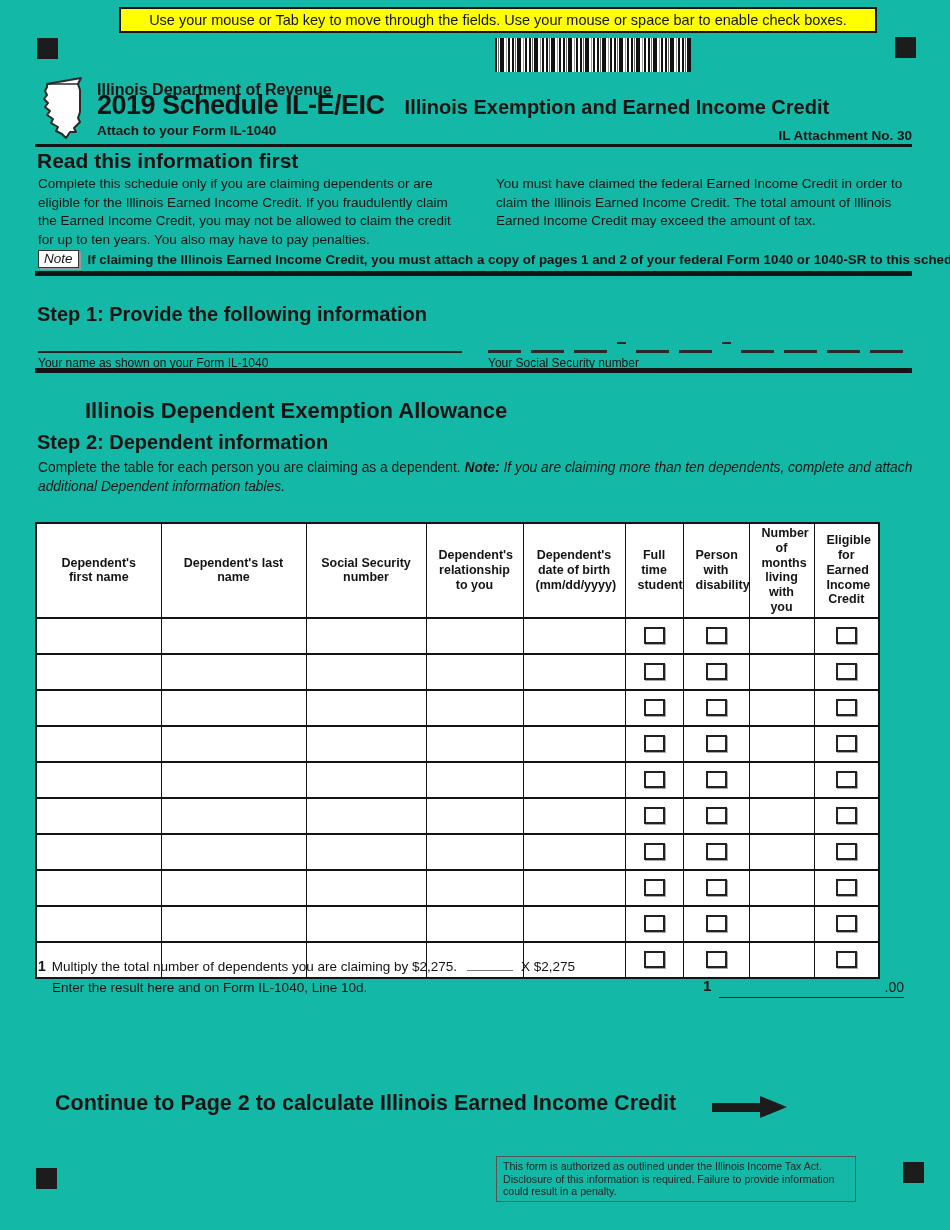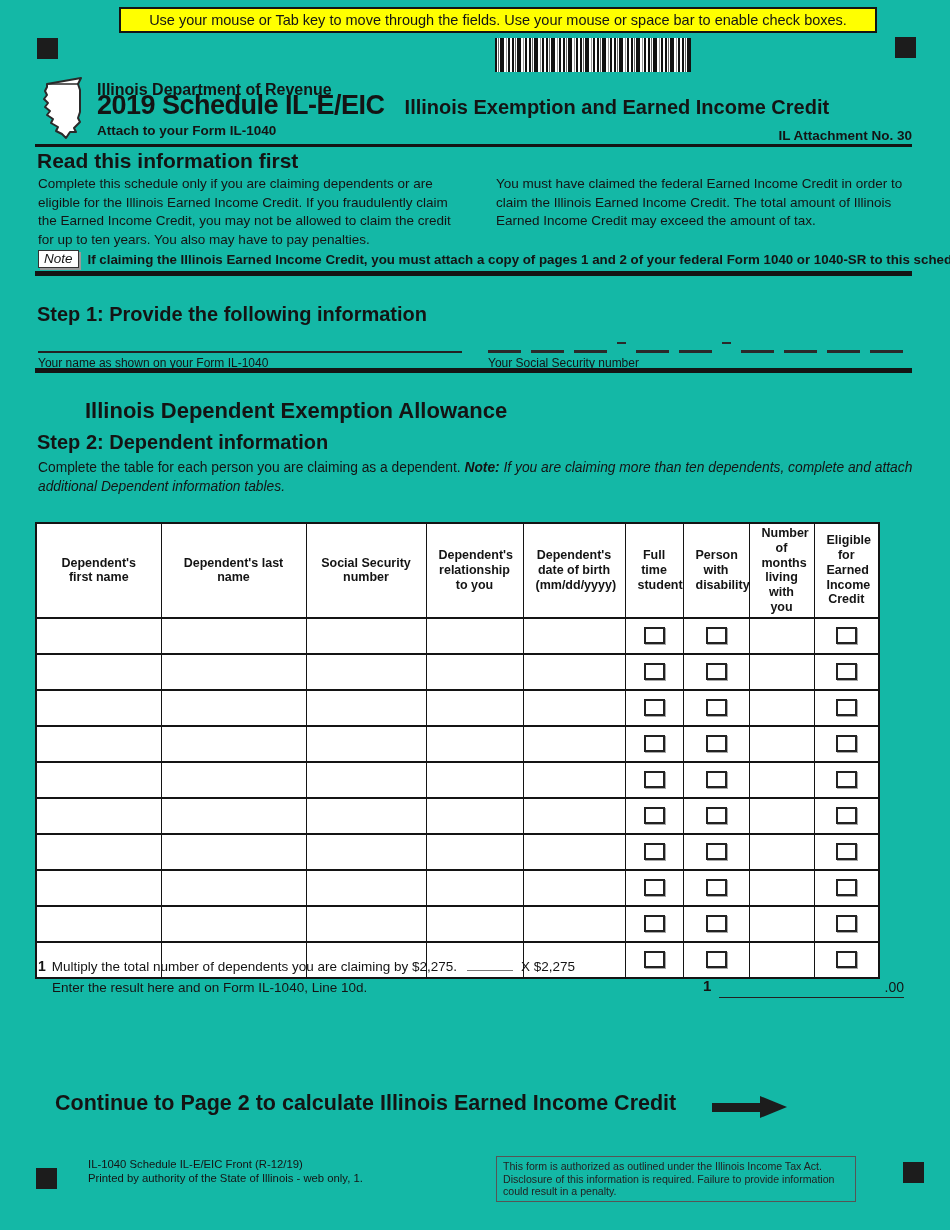--- a/index.html
+++ b/index.html
@@ -394,21 +394,17 @@
   <div class="abs result-line">
     <span class="result-cents">.00</span>
   </div>
 
   <div class="abs continue">Continue to Page 2 to calculate Illinois Earned Income Credit</div>
   <div class="abs cont-arrow">
     <div class="shaft"></div>
     <div class="head"></div>
   </div>
 
-  <div class="abs footer-left">
-    <div>IL-1040 Schedule IL-E/EIC Front (R-12/19)</div>
-    <div>Printed by authority of the State of Illinois - web only, 1.</div>
-  </div>
   <div class="abs footer-box">This form is authorized as outlined under the Illinois Income Tax Act.  Disclosure of this information is required.  Failure to provide information could result in a penalty.</div>
   <div class="abs regmark" style="left:36px; top:1168px;"></div>
   <div class="abs regmark" style="left:903px; top:1162px;"></div>
 
 </div>
 
 </body></html>

